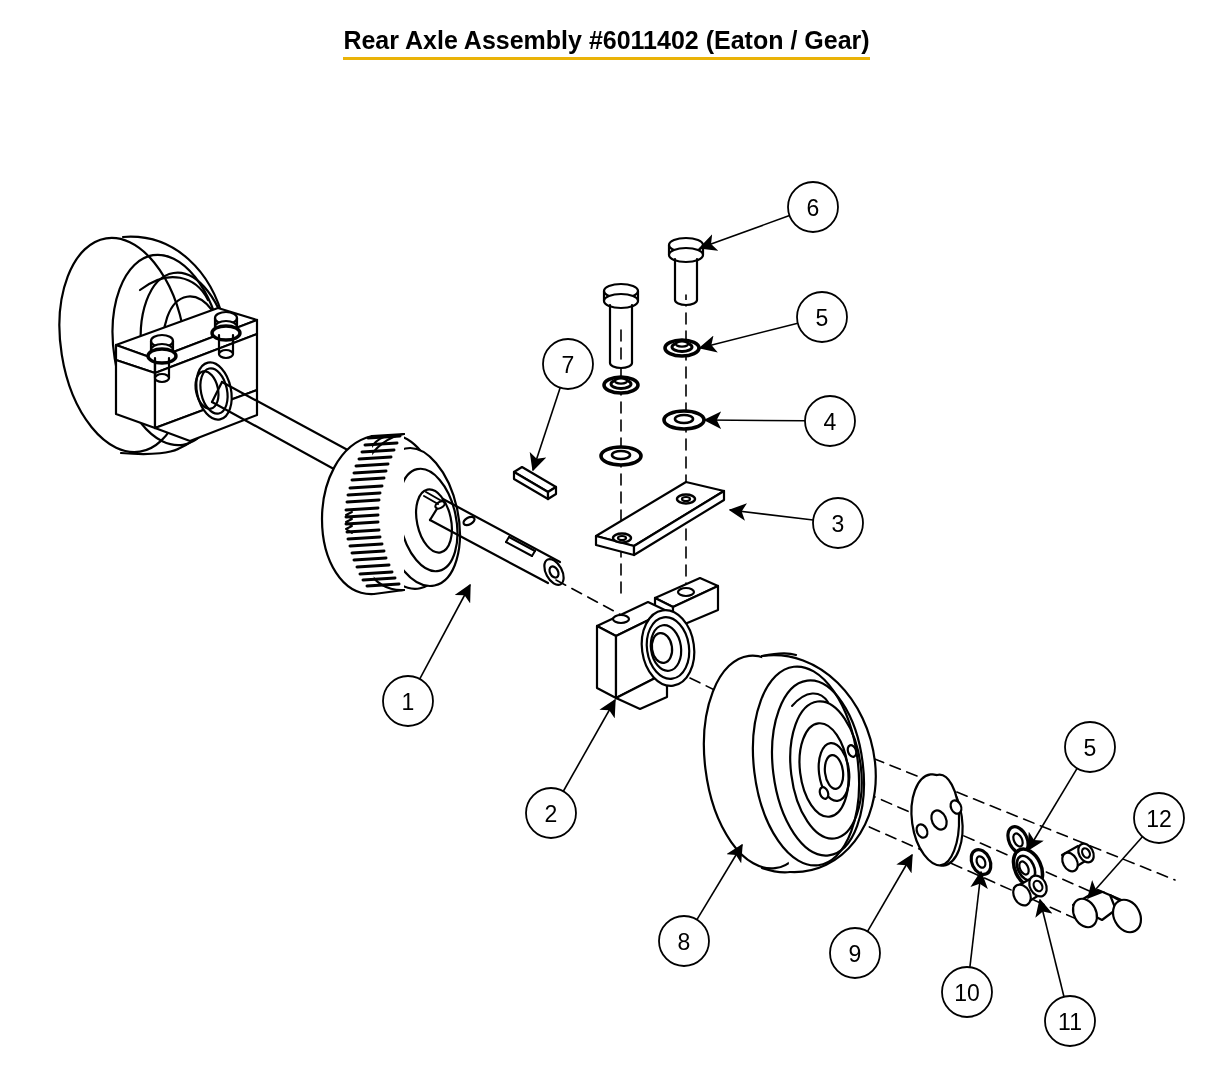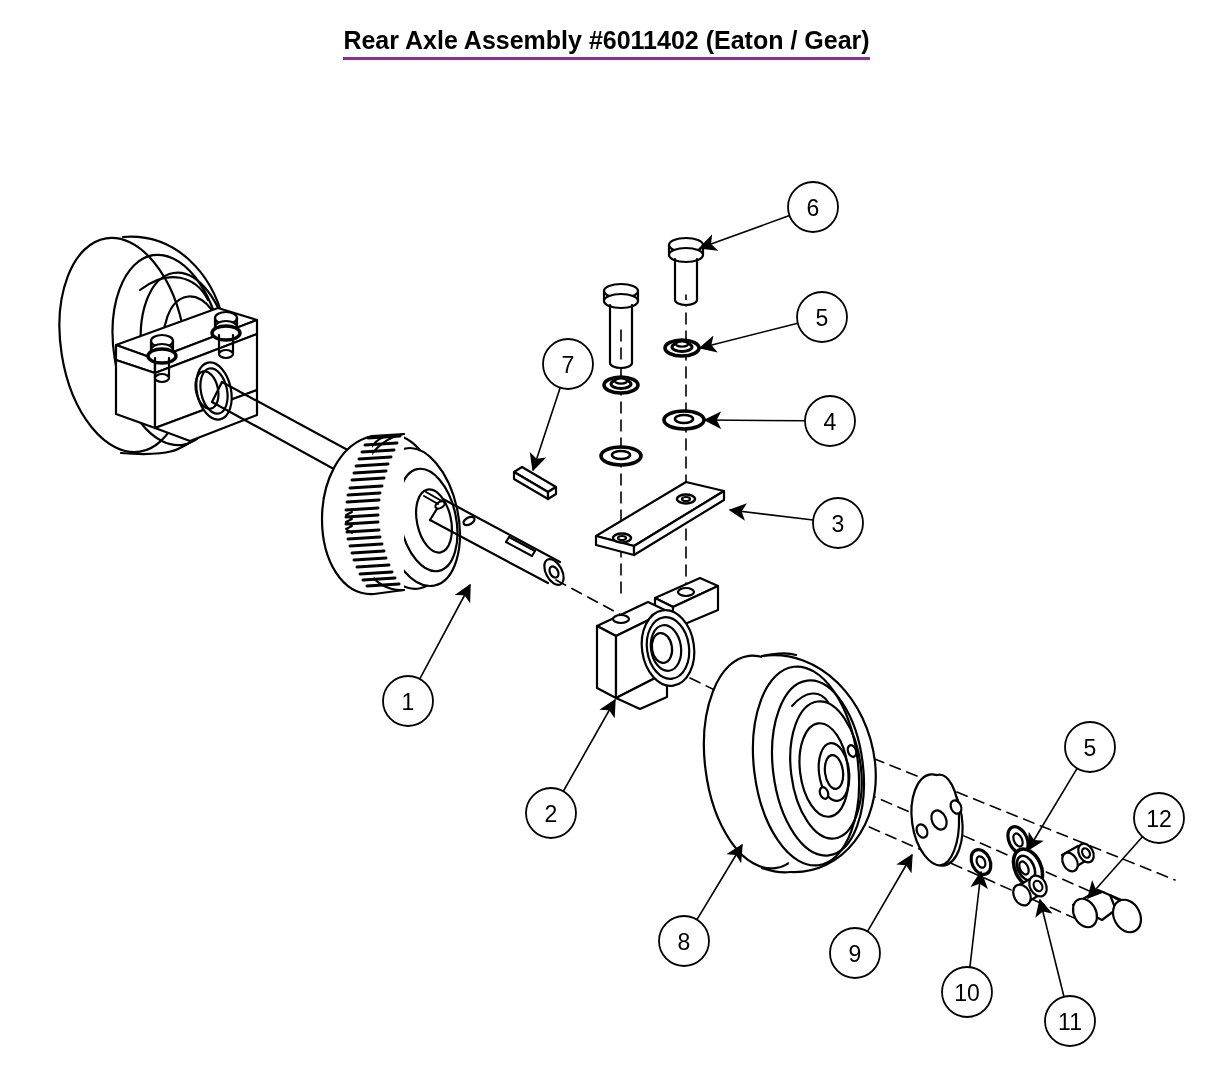--- a/index.html
+++ b/index.html
@@ -1,21 +1,21 @@
 <!DOCTYPE html>
 <html><head>
 <meta charset="utf-8">
 <style>
   html,body{margin:0;padding:0;background:#ffffff;}
   body{width:1213px;height:1073px;overflow:hidden;
        font-family:"Liberation Sans", sans-serif;color:#000;}
   #stage{position:relative;width:1213px;height:1073px;background:#fff;}
   #title{position:absolute;left:0;top:26px;width:1213px;text-align:center;
          font-size:25px;font-weight:bold;letter-spacing:0px;}
-  #title span{display:inline-block;border-bottom:3px solid #a21caf;padding-bottom:2px;}
+  #title span{display:inline-block;border-bottom:3px solid #eab308;padding-bottom:2px;}
   svg.drw{position:absolute;left:0;top:0;width:1213px;height:1073px;}
   .callout-num{font-family:"Liberation Sans",sans-serif;font-size:23px;
                text-anchor:middle;dominant-baseline:central;fill:#000;}
 </style>
 </head>
 <body>
 
 <div id="stage">
 
   <div id="title">

